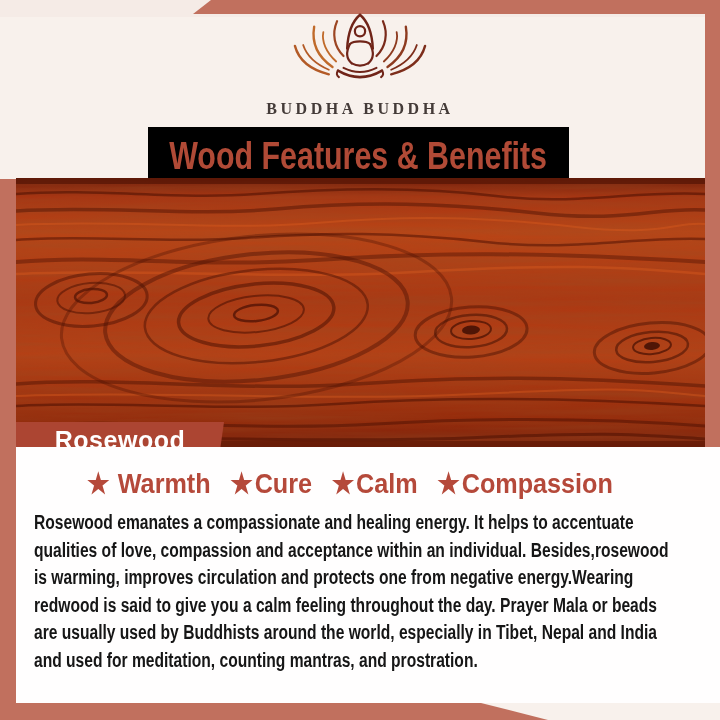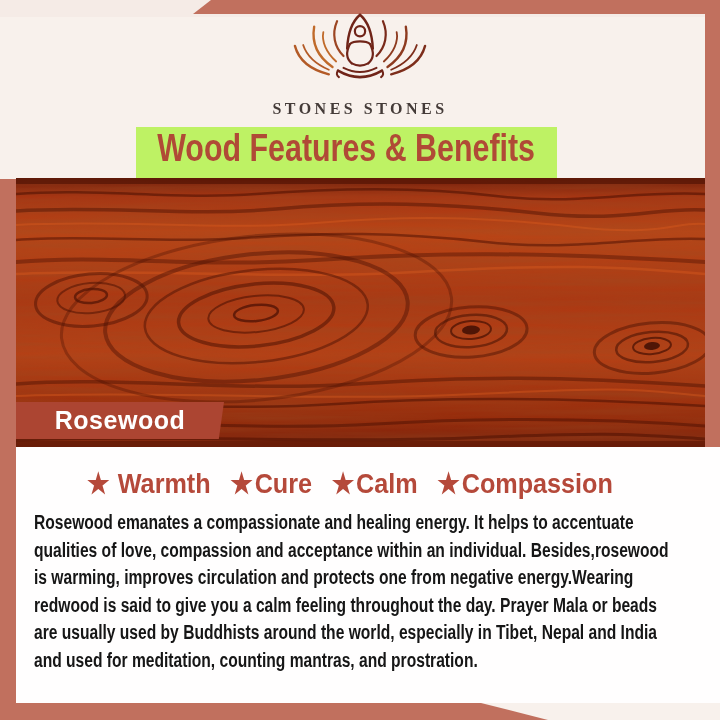--- a/index.html
+++ b/index.html
@@ -21,33 +21,33 @@
     clip-path:polygon(0 0,481px 0,100% 100%,0 100%);}
   
   .logo{position:absolute;left:285px;top:12px;width:150px;height:88px;}
   .brandname{
     position:absolute;left:0;right:0;top:100px;text-align:center;
     font-family:"Liberation Serif",serif;font-size:16px;font-weight:700;
     letter-spacing:3.5px;color:#443b38;
   }
   
   .header-banner{
-    position:absolute;left:136px;top:127px;width:421px;height:51px;
-    background:#bef264;display:flex;align-items:flex-start;justify-content:center;
+    position:absolute;left:148px;top:127px;width:421px;height:51px;
+    background:#000000;display:flex;align-items:flex-end;justify-content:center;
   }
   .header-title{
     font-size:38px;font-weight:700;color:#b04a36;white-space:nowrap;
     transform:scaleX(0.80);transform-origin:center;letter-spacing:0;
   }
   
   .wood{position:absolute;left:16px;top:178px;width:689px;height:269px;}
   .wood svg{display:block;width:100%;height:100%;}
   
   .rosewood-banner{
-    position:absolute;left:16px;top:402px;width:208px;height:37px;
+    position:absolute;left:16px;top:422px;width:208px;height:37px;
     background:#ac4532;display:flex;align-items:center;justify-content:center;
     clip-path:polygon(0 0,100% 0,97.5% 100%,0 100%);
   }
   .rosewood-banner span{
     color:#ffffff;font-size:25px;font-weight:700;letter-spacing:0.5px;
   }
   
   .panel{position:absolute;left:16px;top:447px;right:0;bottom:17px;background:#fffefe;}
   .features-line{
     position:absolute;left:0;right:20px;top:466px;height:36px;line-height:36px;
@@ -98,21 +98,21 @@
       <path d="M69,35 C73,31 87,31 91,35" stroke="#702418" stroke-width="2.4"></path>
       <path d="M69,35 C64,45 66,52 71,56" stroke="#702418" stroke-width="2.4"></path>
       <path d="M91,35 C96,45 94,52 89,56" stroke="#702418" stroke-width="2.4"></path>
       <path d="M71,56 Q80,61 89,56" stroke="#702418" stroke-width="2.2"></path>
       <path d="M56,64 Q80,78 104,64" stroke="#702418" stroke-width="2.8"></path>
       <path d="M62,61 Q80,70 98,61" stroke="#702418" stroke-width="2.2"></path>
       <path d="M56,64 Q53,68 57,71" stroke="#702418" stroke-width="2.2"></path>
       <path d="M104,64 Q107,68 103,71" stroke="#702418" stroke-width="2.2"></path>
     </g>
   </svg>
-  <div class="brandname">STONES STONES</div>
+  <div class="brandname">BUDDHA BUDDHA</div>
 
   <div class="header-banner">
     <div class="header-title">Wood Features &amp; Benefits</div>
   </div>
 
   <div class="wood">
     <svg viewBox="0 0 689 269" preserveAspectRatio="none" aria-hidden="true">
       <defs>
         <linearGradient id="wg" x1="0" y1="0" x2="0" y2="1">
           <stop offset="0" stop-color="#6f1a08"></stop>

